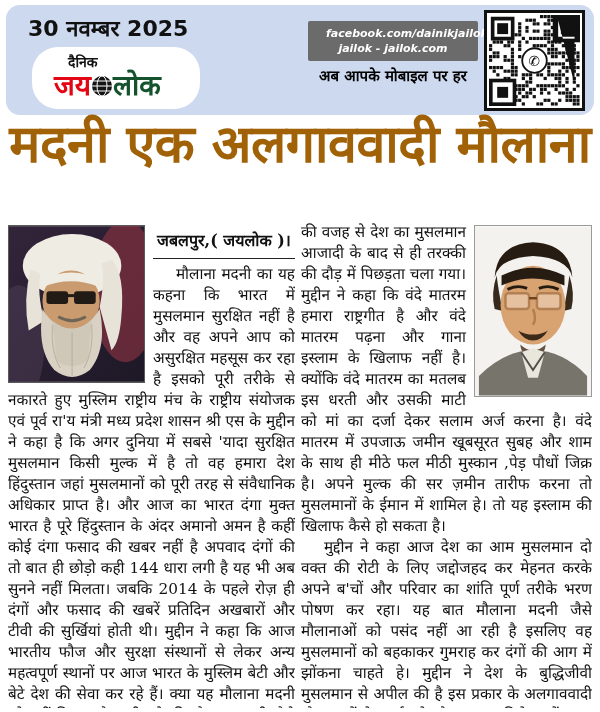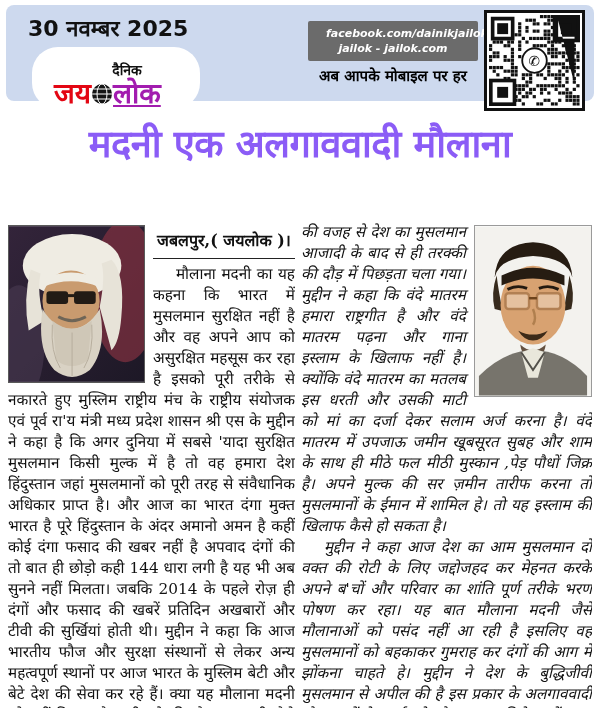--- a/index.html
+++ b/index.html
@@ -4,57 +4,57 @@
 <style>
   * { box-sizing: border-box; margin: 0; padding: 0; }
   html,body { background:#e9e9e9; }
   .page {
     width: 600px; height: 712px; margin: 0 auto; background: #ffffff;
     position: relative; overflow: hidden; color: #111;
     font-family: "DejaVu Serif", serif;
   }
   
   .masthead {
-    position: absolute; left: 6px; top: 5px; width: 588px; height: 96px;
-    background: #cdd9ee; border-radius: 8px;
+    position: absolute; left: 6px; top: 5px; width: 588px; height: 110px;
+    background: #cdd9ee; border-radius: 14px;
   }
   .issue-date {
     position: absolute; left: 22px; top: 7px;
     font-family: "DejaVu Sans", sans-serif; font-weight: 700; font-size: 22px;
   }
   .brand-pill {
     position: absolute; left: 26px; top: 42px; width: 168px; height: 62px;
-    background: #ffffff; border-radius: 26px; padding: 13px 14px 0 22px; text-align: center;
+    background: #ffffff; border-radius: 26px; padding: 5px 14px 0 22px;
   }
   .brand-top { font-family:"DejaVu Sans", sans-serif; font-weight:700; font-size:14px; color:#111; display:block; margin-left:14px;}
   .brand-row { display:flex; align-items:center; margin-top:0; }
   .brand-word { font-family:"DejaVu Sans", sans-serif; font-weight:800; font-size:28px; color:#e30613; line-height:30px; }
   .globe { width:22px; height:22px; display:inline-block; }
   .mh-mid { position:absolute; left:302px; top:16px; width:170px; text-align:center; }
   .fb-box {
     background:#6b6b6b; color:#fff; border-radius:2px; padding:5px 18px;
     font-family:"DejaVu Sans", sans-serif; font-weight:700; font-size:11px; line-height:15px;font-style:italic;
   }
   .scan-text { margin-top:5px; font-family:"DejaVu Sans", sans-serif; font-weight:700; font-size:15px; line-height:21px; color:#000; }
   .qr-wrap {
     position:absolute; right:9px; top:5px; width:101px; height:101px;
     background:#ffffff; border:3px solid #111; padding:2px;
   }
   .qr-wrap svg { width:100%; height:100%; display:block; }
   
   .headline-wrap { position:absolute; left:0; top:121px; width:600px; text-align:center; }
   .headline-wrap h1 {
-    font-family:"DejaVu Sans", sans-serif; font-weight:800; font-size:38px;
-    line-height:46px; color:#8b5cf6; letter-spacing:-0.5px;
+    font-family:"DejaVu Sans", sans-serif; font-weight:800; font-size:52px;
+    line-height:46px; color:#a16207; letter-spacing:-0.5px;
   }
   
   .body-grid { position:absolute; left:8px; top:222px; width:584px; height:486px; display:flex; gap:6px; }
   .col { overflow:hidden; }
   .col-left  { flex:0 0 287px; }
-  .col-right { flex:1;font-style:italic; }
+  .col-right { flex:1; }
   .photo { background:#fff; }
   .photo svg { display:block; }
   .photo-left  { float:left;  width:137px; height:158px; border:1px solid #5a5a5a; margin:3px 8px 4px 0; }
   .photo-right { float:right; width:118px; height:172px; border:1px solid #9a9a9a; margin:3px 0 4px 8px; }
   .dateline {
     overflow:hidden; 
     font-weight:700; font-size:16px; text-align:center;
     padding:7px 0 7px; border-bottom:1.5px solid #222; margin-bottom:5px;
   }
   .para { font-size:15.3px; line-height:21px; text-align:justify; text-justify:inter-word; }
@@ -74,21 +74,21 @@
         <span class="brand-word" style="color: rgb(227, 6, 19);">जय</span>
         <span class="globe">
           <svg viewBox="0 0 22 22">
               <circle cx="11" cy="11" r="10" fill="#141414"></circle>
               <ellipse cx="11" cy="11" rx="5" ry="10" fill="none" stroke="#fff" stroke-width="1"></ellipse>
               <line x1="1" y1="11" x2="21" y2="11" stroke="#fff" stroke-width="1"></line>
               <line x1="2.5" y1="6" x2="19.5" y2="6" stroke="#fff" stroke-width="1"></line>
               <line x1="2.5" y1="16" x2="19.5" y2="16" stroke="#fff" stroke-width="1"></line>
             </svg>
         </span>
-        <span class="brand-word" style="color: #a21caf; text-decoration: underline;">लोक</span>
+        <span class="brand-word" style="color: #14532d;">लोक</span>
       </div>
     </div>
 
     <div class="mh-mid">
       <div class="fb-box" style="background: rgb(107, 107, 107);">
         <div>facebook.com/dainikjailok</div>
         <div>jailok - jailok.com</div>
       </div>
       <div class="scan-text">
         <div>अब आपके मोबाइल पर हर</div>

